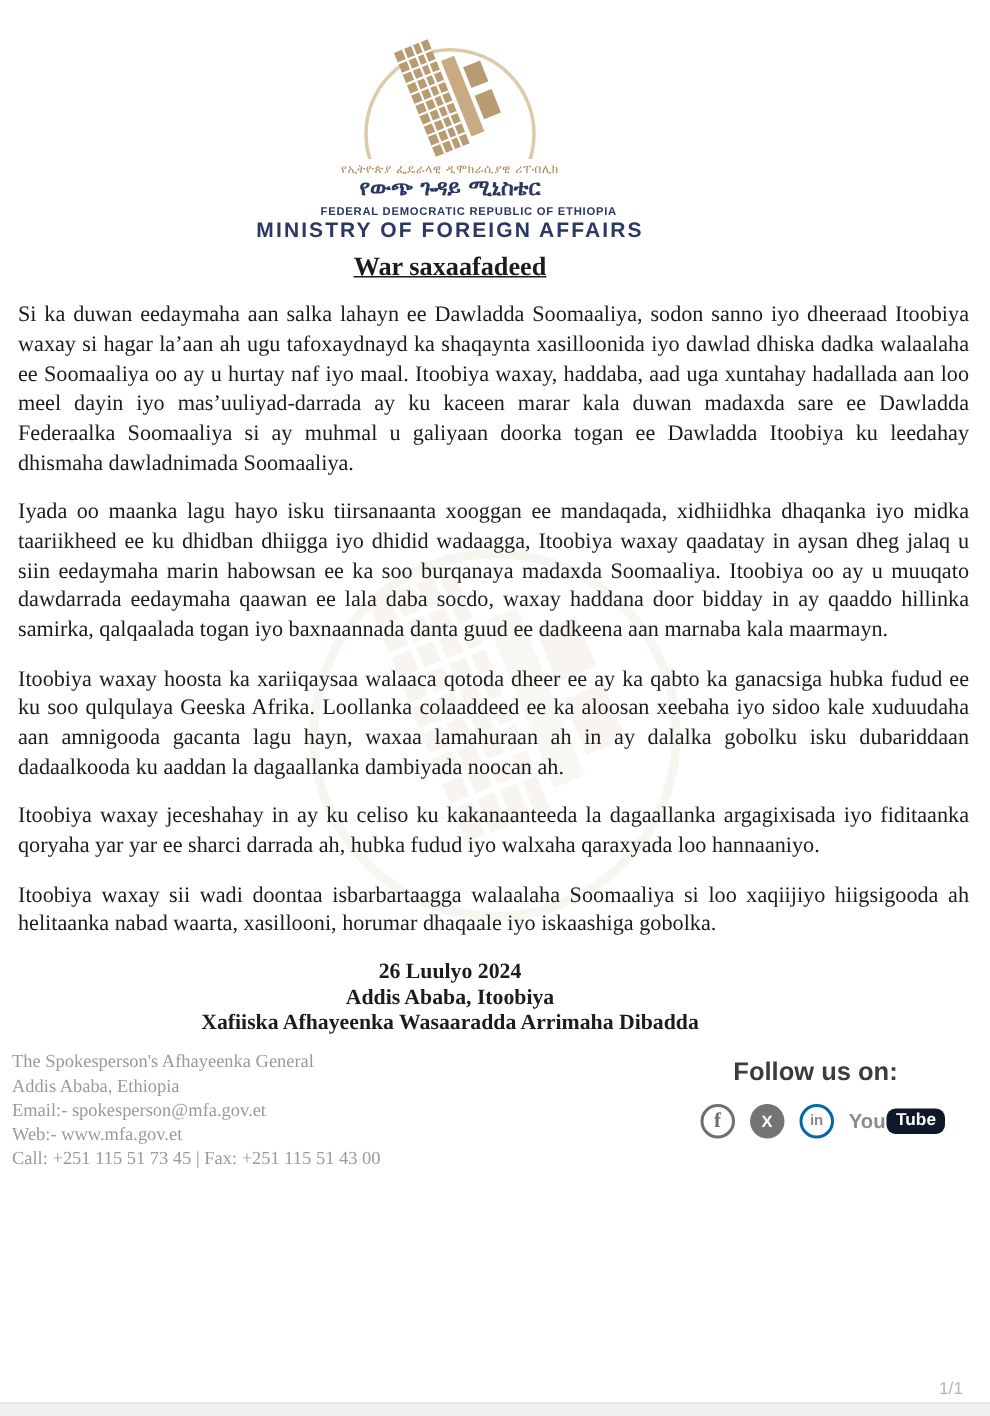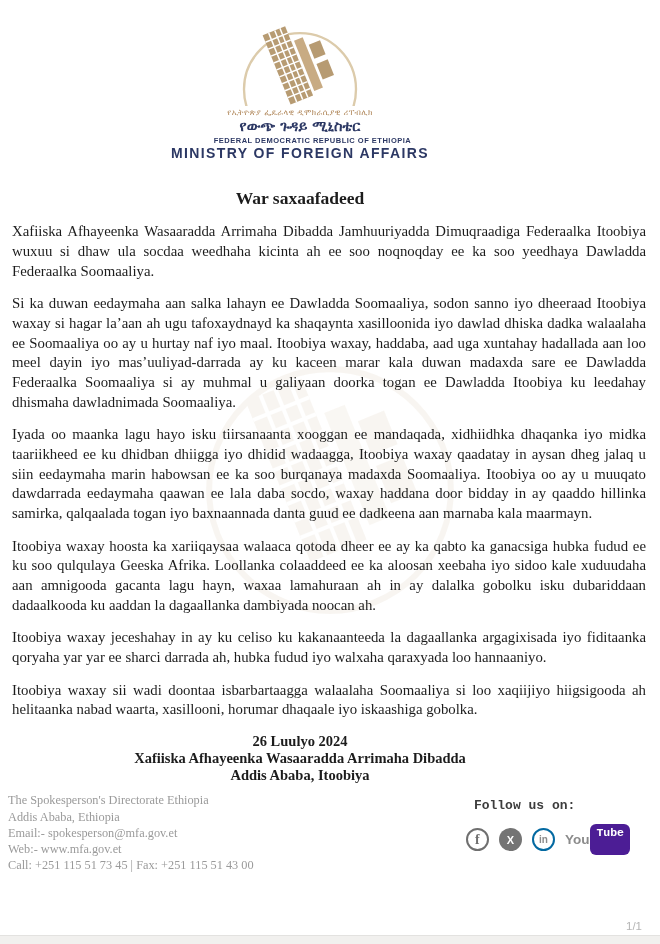--- a/index.html
+++ b/index.html
@@ -11,49 +11,49 @@
   .logo-wrap{display:flex;justify-content:center;}
   .logo-svg{width:134px;height:84px;display:block;}
   .amh-small{font-size:8px;color:#b0875a;letter-spacing:.4px;line-height:1.2;margin-top:2px;
              font-family:"DejaVu Sans", sans-serif;}
   .amh-large{font-size:14.5px;color:#2c3864;font-weight:bold;line-height:1.15;
              font-family:"DejaVu Sans", sans-serif;}
   .eng-small{font-size:7.5px;font-weight:bold;color:#2c3864;letter-spacing:.5px;margin-top:2px;
              font-family:"Liberation Sans", sans-serif;padding-left:25px;}
   .eng-large{font-size:14px;font-weight:bold;color:#2c3864;letter-spacing:1.4px;
              font-family:"Liberation Sans", sans-serif;}
-  .doc-title{font-weight:bold;font-size:17.5px;margin-top:27px;}
+  .doc-title{font-weight:bold;font-size:17.5px;margin-top:6px;text-decoration:underline;}
   
   .content{position:relative;padding:13px 14px 0 12px;font-size:14.8px;line-height:1.33;
            text-align:justify;z-index:2;}
   .content p{margin:0 0 13px 0;}
   .watermark{position:absolute;left:195px;top:355px;width:270px;height:270px;opacity:.09;
              z-index:1;pointer-events:none;}
   
   .dateline{font-weight:bold;font-size:14.5px;line-height:1.18;margin-top:2px;position:relative;z-index:2;}
   
   .footer{display:flex;justify-content:space-between;align-items:flex-start;
           padding:8px 30px 0 8px;}
   .addr{font-size:12.3px;line-height:1.32;color:#9a9a9a;}
   .follow{padding-top:6px;}
-  .follow-label{font-family:Liberation Mono, monospace;font-size:13px;font-weight:bold;
-                color:#3c3c3c;margin-left:8px;}
+  .follow-label{font-family:Liberation Sans, sans-serif;font-size:17px;font-weight:bold;
+                color:#3c3c3c;margin-left:22px;}
   .social-row{display:flex;align-items:center;gap:10px;margin-top:11px;}
   .icon-circle{width:23px;height:23px;border-radius:50%;display:flex;align-items:center;
                justify-content:center;box-sizing:border-box;}
   .fb{border:2px solid #6f6f6f;color:#6f6f6f;font-family:"Liberation Serif",serif;
       font-weight:bold;font-size:14px;}
   .xx{background:#747474;color:#fff;font-family:"Liberation Sans",sans-serif;
       font-weight:bold;font-size:11px;}
   .li{border:2px solid #0369a1;color:#8a8a8a;font-family:"Liberation Sans",sans-serif;
       font-weight:bold;font-size:10px;}
   .yt{display:flex;align-items:center;gap:1px;}
   .yt-you{color:#8b8b8b;font-family:"Liberation Sans",sans-serif;font-weight:bold;font-size:13.5px;}
-  .yt-tube{background:#4c1d95;color:#fff;font-family:Liberation Mono, monospace;font-weight:bold;
-           font-size:11.5px;padding:2px 6px 16px;border-radius:6px;}
+  .yt-tube{background:#0f172a;color:#fff;font-family:Liberation Sans, sans-serif;font-weight:bold;
+           font-size:11.5px;padding:2px 6px 3px;border-radius:6px;}
   
   .page-indicator{position:absolute;right:18px;bottom:12px;color:#b5b5b5;
                   font-family:"Liberation Sans", sans-serif;font-size:11.5px;z-index:3;}
   .bottom-strip{position:absolute;left:0;right:0;bottom:0;height:8px;background:#f1f0ee;
                 border-top:1px solid #e3e2e0;z-index:3;}
 </style>
 </head>
 <body>
 
 <div class="page">
@@ -109,37 +109,36 @@
     </div>
     <div class="amh-small">የኢትዮጵያ ፌዴራላዊ ዲሞክራሲያዊ ሪፐብሊክ</div>
     <div class="amh-large">የውጭ ጉዳይ ሚኒስቴር</div>
     <div class="eng-small">FEDERAL DEMOCRATIC REPUBLIC OF ETHIOPIA</div>
     <div class="eng-large">MINISTRY OF FOREIGN AFFAIRS</div>
   </div>
 
   <div class="doc-title centered">War saxaafadeed</div>
 
   <div class="content">
-    <p>Xafiiska Afhayeenka Wasaaradda Arrimaha Dibadda Jamhuuriyadda Dimuqraadiga Federaalka Itoobiya wuxuu si dhaw ula socdaa weedhaha kicinta ah ee soo noqnoqday ee ka soo yeedhaya Dawladda Federaalka Soomaaliya.</p>
     <p>Si ka duwan eedaymaha aan salka lahayn ee Dawladda Soomaaliya, sodon sanno iyo dheeraad Itoobiya waxay si hagar la’aan ah ugu tafoxaydnayd ka shaqaynta xasilloonida iyo dawlad dhiska dadka walaalaha ee Soomaaliya oo ay u hurtay naf iyo maal. Itoobiya waxay, haddaba, aad uga xuntahay hadallada aan loo meel dayin iyo mas’uuliyad-darrada ay ku kaceen marar kala duwan madaxda sare ee Dawladda Federaalka Soomaaliya si ay muhmal u galiyaan doorka togan ee Dawladda Itoobiya ku leedahay dhismaha dawladnimada Soomaaliya.</p>
     <p>Iyada oo maanka lagu hayo isku tiirsanaanta xooggan ee mandaqada, xidhiidhka dhaqanka iyo midka taariikheed ee ku dhidban dhiigga iyo dhidid wadaagga, Itoobiya waxay qaadatay in aysan dheg jalaq u siin eedaymaha marin habowsan ee ka soo burqanaya madaxda Soomaaliya. Itoobiya oo ay u muuqato dawdarrada eedaymaha qaawan ee lala daba socdo, waxay haddana door bidday in ay qaaddo hillinka samirka, qalqaalada togan iyo baxnaannada danta guud ee dadkeena aan marnaba kala maarmayn.</p>
     <p>Itoobiya waxay hoosta ka xariiqaysaa walaaca qotoda dheer ee ay ka qabto ka ganacsiga hubka fudud ee ku soo qulqulaya Geeska Afrika. Loollanka colaaddeed ee ka aloosan xeebaha iyo sidoo kale xuduudaha aan amnigooda gacanta lagu hayn, waxaa lamahuraan ah in ay dalalka gobolku isku dubariddaan dadaalkooda ku aaddan la dagaallanka dambiyada noocan ah.</p>
     <p>Itoobiya waxay jeceshahay in ay ku celiso ku kakanaanteeda la dagaallanka argagixisada iyo fiditaanka qoryaha yar yar ee sharci darrada ah, hubka fudud iyo walxaha qaraxyada loo hannaaniyo.</p>
     <p>Itoobiya waxay sii wadi doontaa isbarbartaagga walaalaha Soomaaliya si loo xaqiijiyo hiigsigooda ah helitaanka nabad waarta, xasillooni, horumar dhaqaale iyo iskaashiga gobolka.</p>
   </div>
 
   <div class="dateline centered">
     <div>26 Luulyo 2024</div>
+    <div>Addis Ababa, Itoobiya</div>
     <div>Xafiiska Afhayeenka Wasaaradda Arrimaha Dibadda</div>
-    <div>Addis Ababa, Itoobiya</div>
   </div>
 
   <div class="footer">
     <div class="addr">
-      <div>The Spokesperson's Directorate Ethiopia</div>
+      <div>The Spokesperson's Afhayeenka General</div>
       <div>Addis Ababa, Ethiopia</div>
       <div>Email:- spokesperson@mfa.gov.et</div>
       <div>Web:-  www.mfa.gov.et</div>
       <div>Call: +251 115 51 73 45 | Fax: +251 115 51 43 00</div>
     </div>
     <div class="follow">
       <div class="follow-label">Follow us on:</div>
       <div class="social-row">
         <div class="icon-circle fb">f</div>
         <div class="icon-circle xx">X</div>

